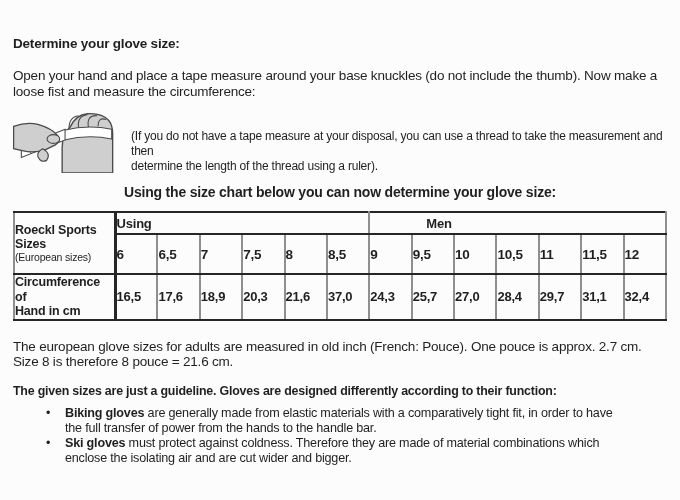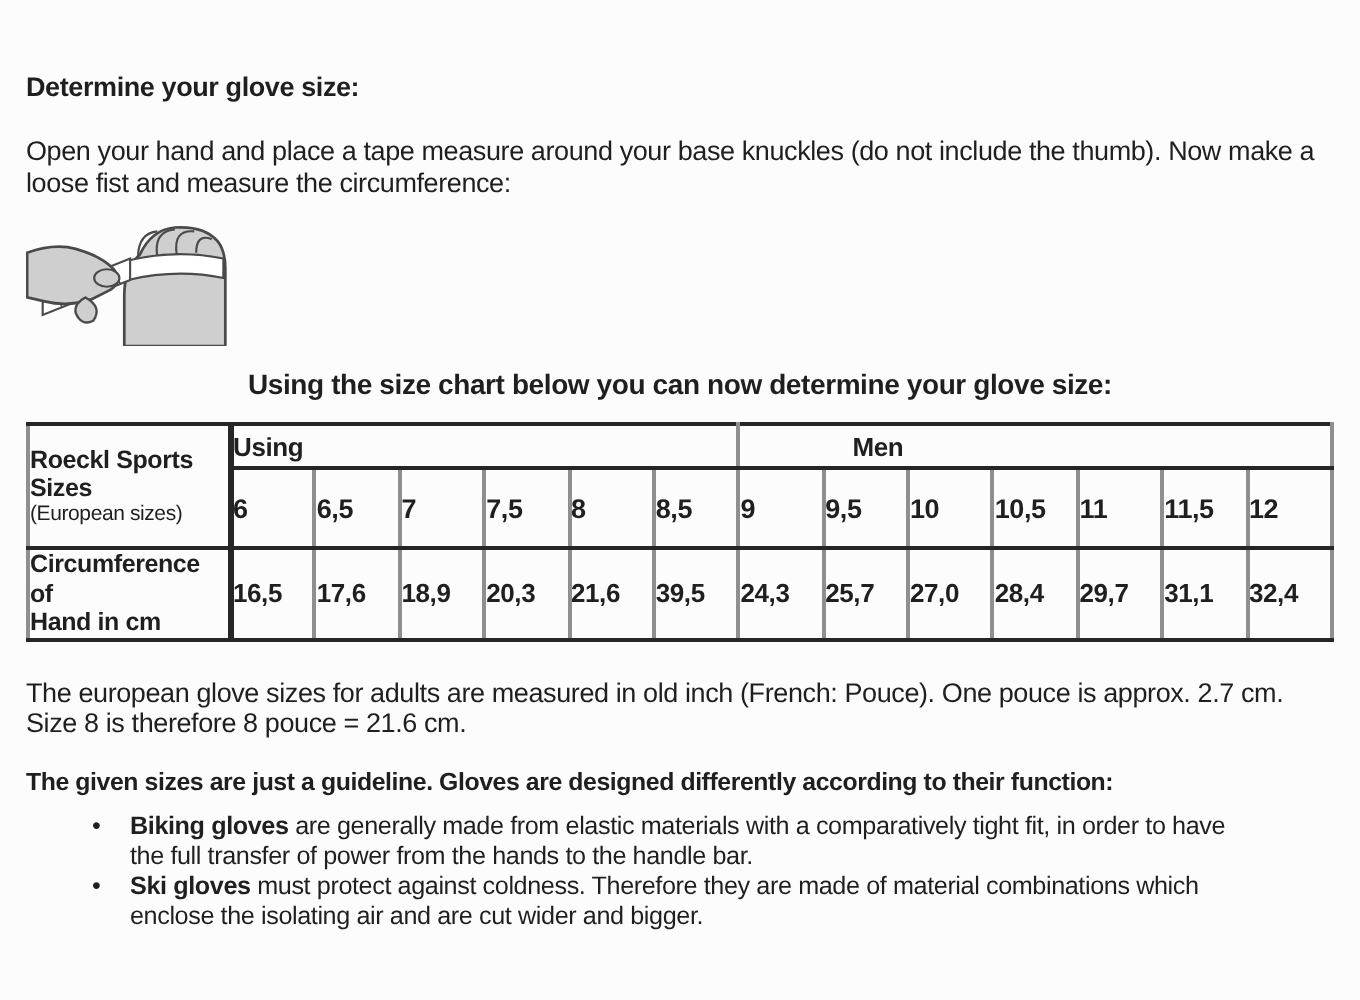--- a/index.html
+++ b/index.html
@@ -88,20 +88,22 @@
       <line x1="31" y1="40" x2="33" y2="44" stroke="#4a4a4a" stroke-width="0.8"></line>
       <line x1="36" y1="38" x2="38" y2="42" stroke="#4a4a4a" stroke-width="0.8"></line>
       <line x1="41" y1="36" x2="43" y2="40" stroke="#4a4a4a" stroke-width="0.8"></line>
       <line x1="46" y1="34" x2="48" y2="38" stroke="#4a4a4a" stroke-width="0.8"></line>
 
       <path d="M0,22 Q14,17 25,20 Q39,24 45,31 Q49,37 43,41 L33,46 Q21,50 9,47 L0,45 Z" fill="#cfcfcf" stroke="#4a4a4a" stroke-width="1.4"></path>
       <path d="M30,45 Q39,50 34,57 Q28,60 25,53 Q24,48 30,45 Z" fill="#cfcfcf" stroke="#4a4a4a" stroke-width="1.2"></path>
       <ellipse cx="41" cy="35" rx="6.5" ry="4.5" fill="#cfcfcf" stroke="#4a4a4a" stroke-width="1.1"></ellipse>
     </svg>
     <div class="figure-note">
+      <div>(If you do not have a tape measure at your disposal, you can use a thread to take the measurement and then</div>
+      <div>determine the length of the thread using a ruler).</div>
     </div>
   </div>
 
   <div class="chart-heading">Using the size chart below you can now determine your glove size:</div>
 
   <table class="size-table">
     <colgroup>
       <col class="label-col">
         <col>
         <col>
@@ -145,21 +147,21 @@
       <tr class="circ-row">
         <td class="rowlabel-cell">
           <div>Circumference of</div>
           <div>Hand in cm</div>
         </td>
         <td>16,5</td>
         <td>17,6</td>
         <td>18,9</td>
         <td>20,3</td>
         <td>21,6</td>
-        <td>39,5</td>
+        <td>37,0</td>
         <td>24,3</td>
         <td>25,7</td>
         <td>27,0</td>
         <td>28,4</td>
         <td>29,7</td>
         <td>31,1</td>
         <td>32,4</td>
       </tr>
     </tbody>
   </table>

